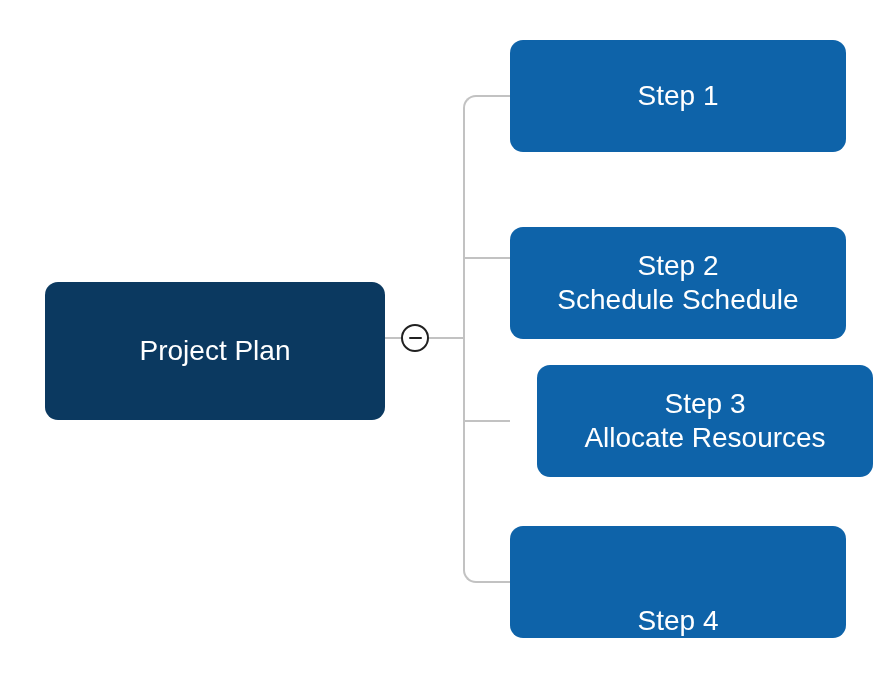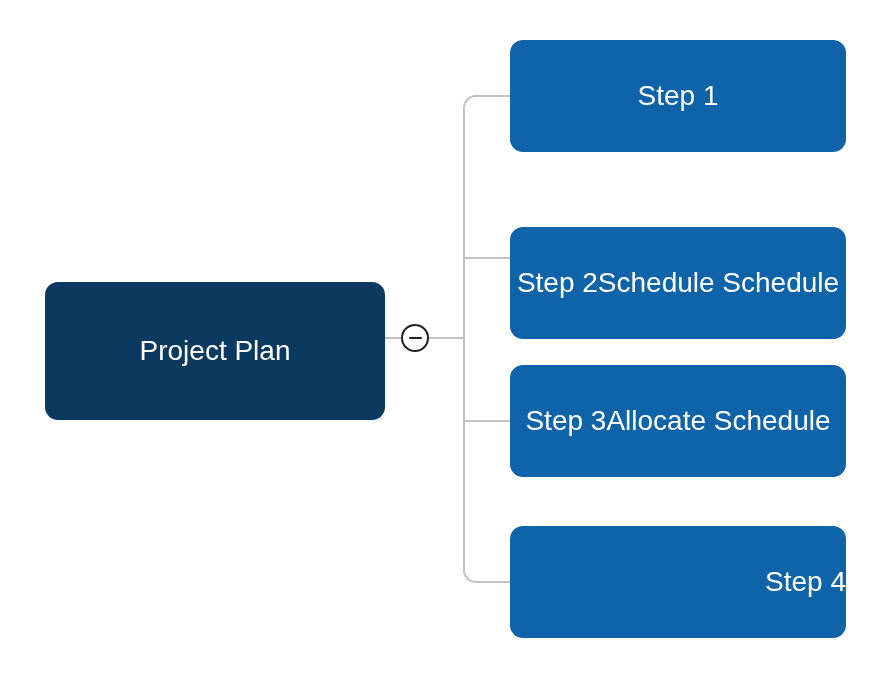--- a/index.html
+++ b/index.html
@@ -12,20 +12,21 @@
     position: relative;
     width: 892px;
     height: 678px;
     background: var(--canvas-bg, #ffffff);
     overflow: hidden;
   }
   
   .node {
     position: absolute;
     display: flex;
+    flex-direction: column;
     align-items: center;
     justify-content: center;
     text-align: center;
     box-sizing: border-box;
     border-radius: 13px;
     color: #ffffff;
     font-size: 28px;
     line-height: 34px;
     cursor: default;
     z-index: 3;
@@ -40,21 +41,21 @@
   }
   .step-node {
     left: 510px;
     width: 336px;
     height: 112px;
     background: var(--step-fill, #0e63a9);
     color: var(--step-text, #ffffff);
   }
   .step-node.s1 { top: 40px; }
   .step-node.s2 { top: 202px; margin-top: 25px; }
-  .step-node.s3 { top: 365px; }
+  .step-node.s3 { top: 365px; margin-left: 27px; }
   .step-node.s4 { top: 526px; justify-content: flex-end; }
   
   .h-line {
     position: absolute;
     height: 2px;
     background: var(--connector, #c2c2c2);
     z-index: 1;
   }
   .conn-root { left: 385px; top: 337px; width: 79px; }
   .conn-b2   { left: 464px; top: 257px; width: 46px; }
@@ -119,20 +120,20 @@
     <span>Step 1</span>
   </div>
 
   <div class="node step-node s2">
     <span>Step 2</span>
     <span>Schedule Schedule</span>
   </div>
 
   <div class="node step-node s3">
     <span>Step 3</span>
-    <span>Allocate Schedule</span>
+    <span>Allocate Resources</span>
   </div>
 
   <div class="node step-node s4">
     <span>Step 4</span>
   </div>
 
 </div>
 
 </body></html>

